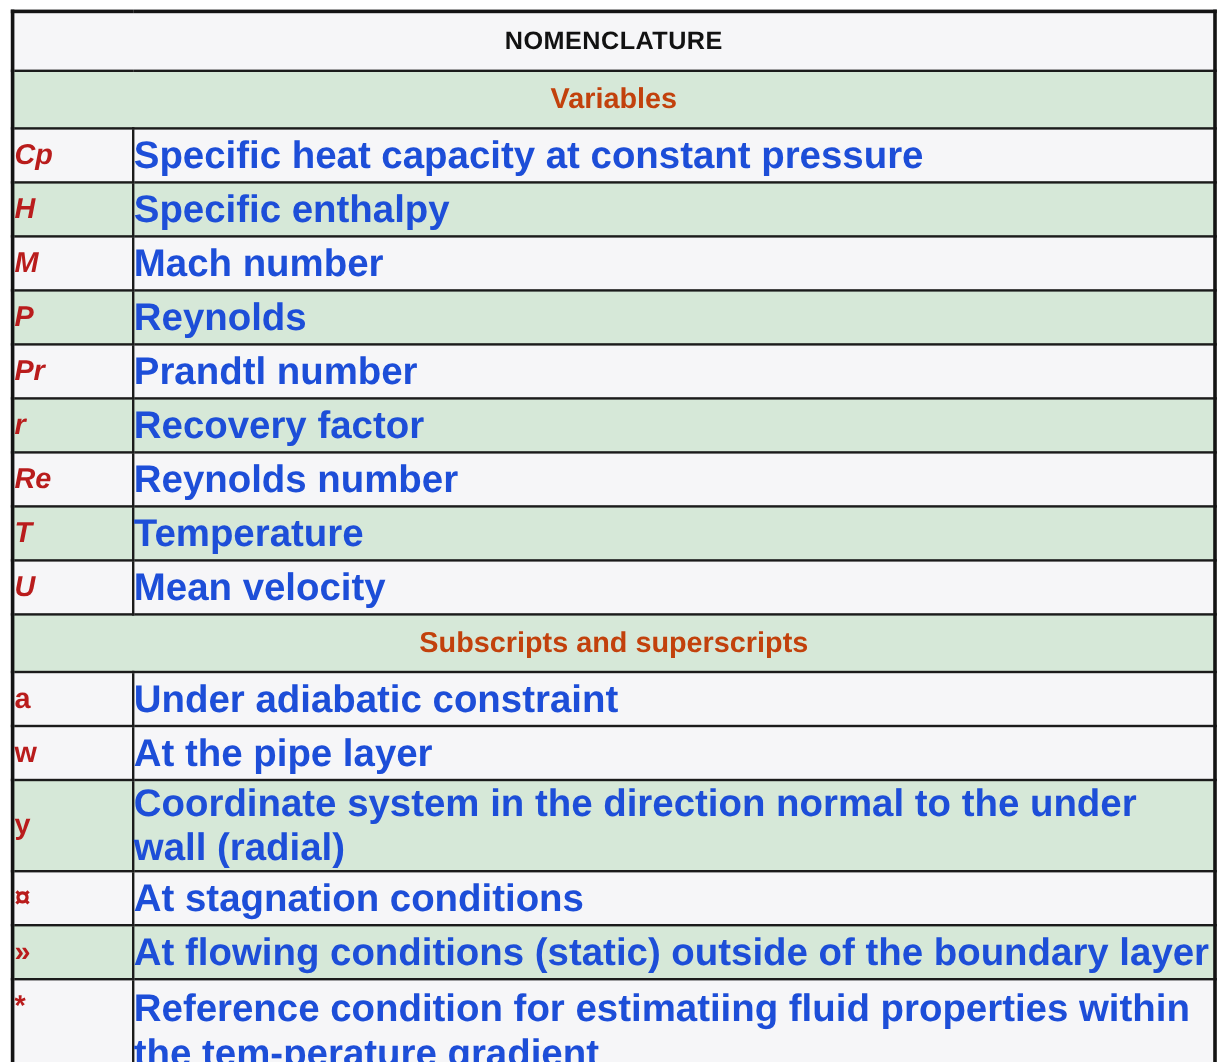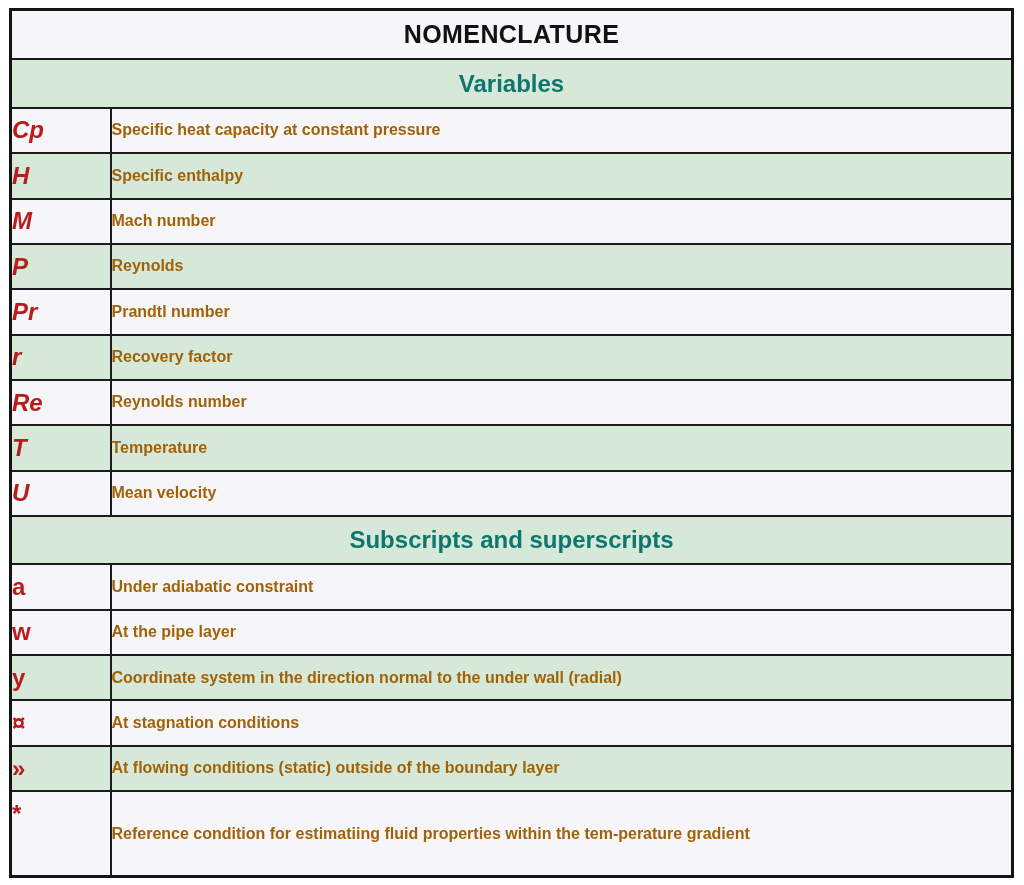--- a/index.html
+++ b/index.html
@@ -39,53 +39,53 @@
     background: #f6f6f8;
   }
 
   
   col.sym-col { width: 100px; }
 
   
   .title-cell {
     text-align: center;
     font-weight: bold;
-    font-size: 25px;
+    font-size: 21px;
     letter-spacing: 0.4px;
     color: #121212;
     height: 47px;
     background: #f6f6f8;
   }
 
   
   .section-cell {
     text-align: center;
     font-weight: bold;
     font-size: 24px;
-    color: #0f766e;
+    color: #c2410c;
     background: #d6e8d8;
     height: 46px;
   }
 
   
   .sym {
     font-size: 24px;
     font-weight: bold;
     color: #b91c1c;
     padding-left: 14px;
     white-space: nowrap;
   }
   .sym.italic { font-style: italic; }
   .sym.upright { font-style: normal; font-weight: 600; }
 
   
   .def {
-    font-size: 16px;
+    font-size: 32px;
     font-weight: 600;
-    color: #a16207;
+    color: #1d4ed8;
     padding-left: 15px;
     padding-right: 10px;
     line-height: 1.16;
   }
 
   tr.green td { background: #d6e8d8; }
   tr.plain td { background: #f6f6f8; }
 
   tr.body-row td { height: 43px; }
   tr.last-row td { height: 74px; vertical-align: middle; }

